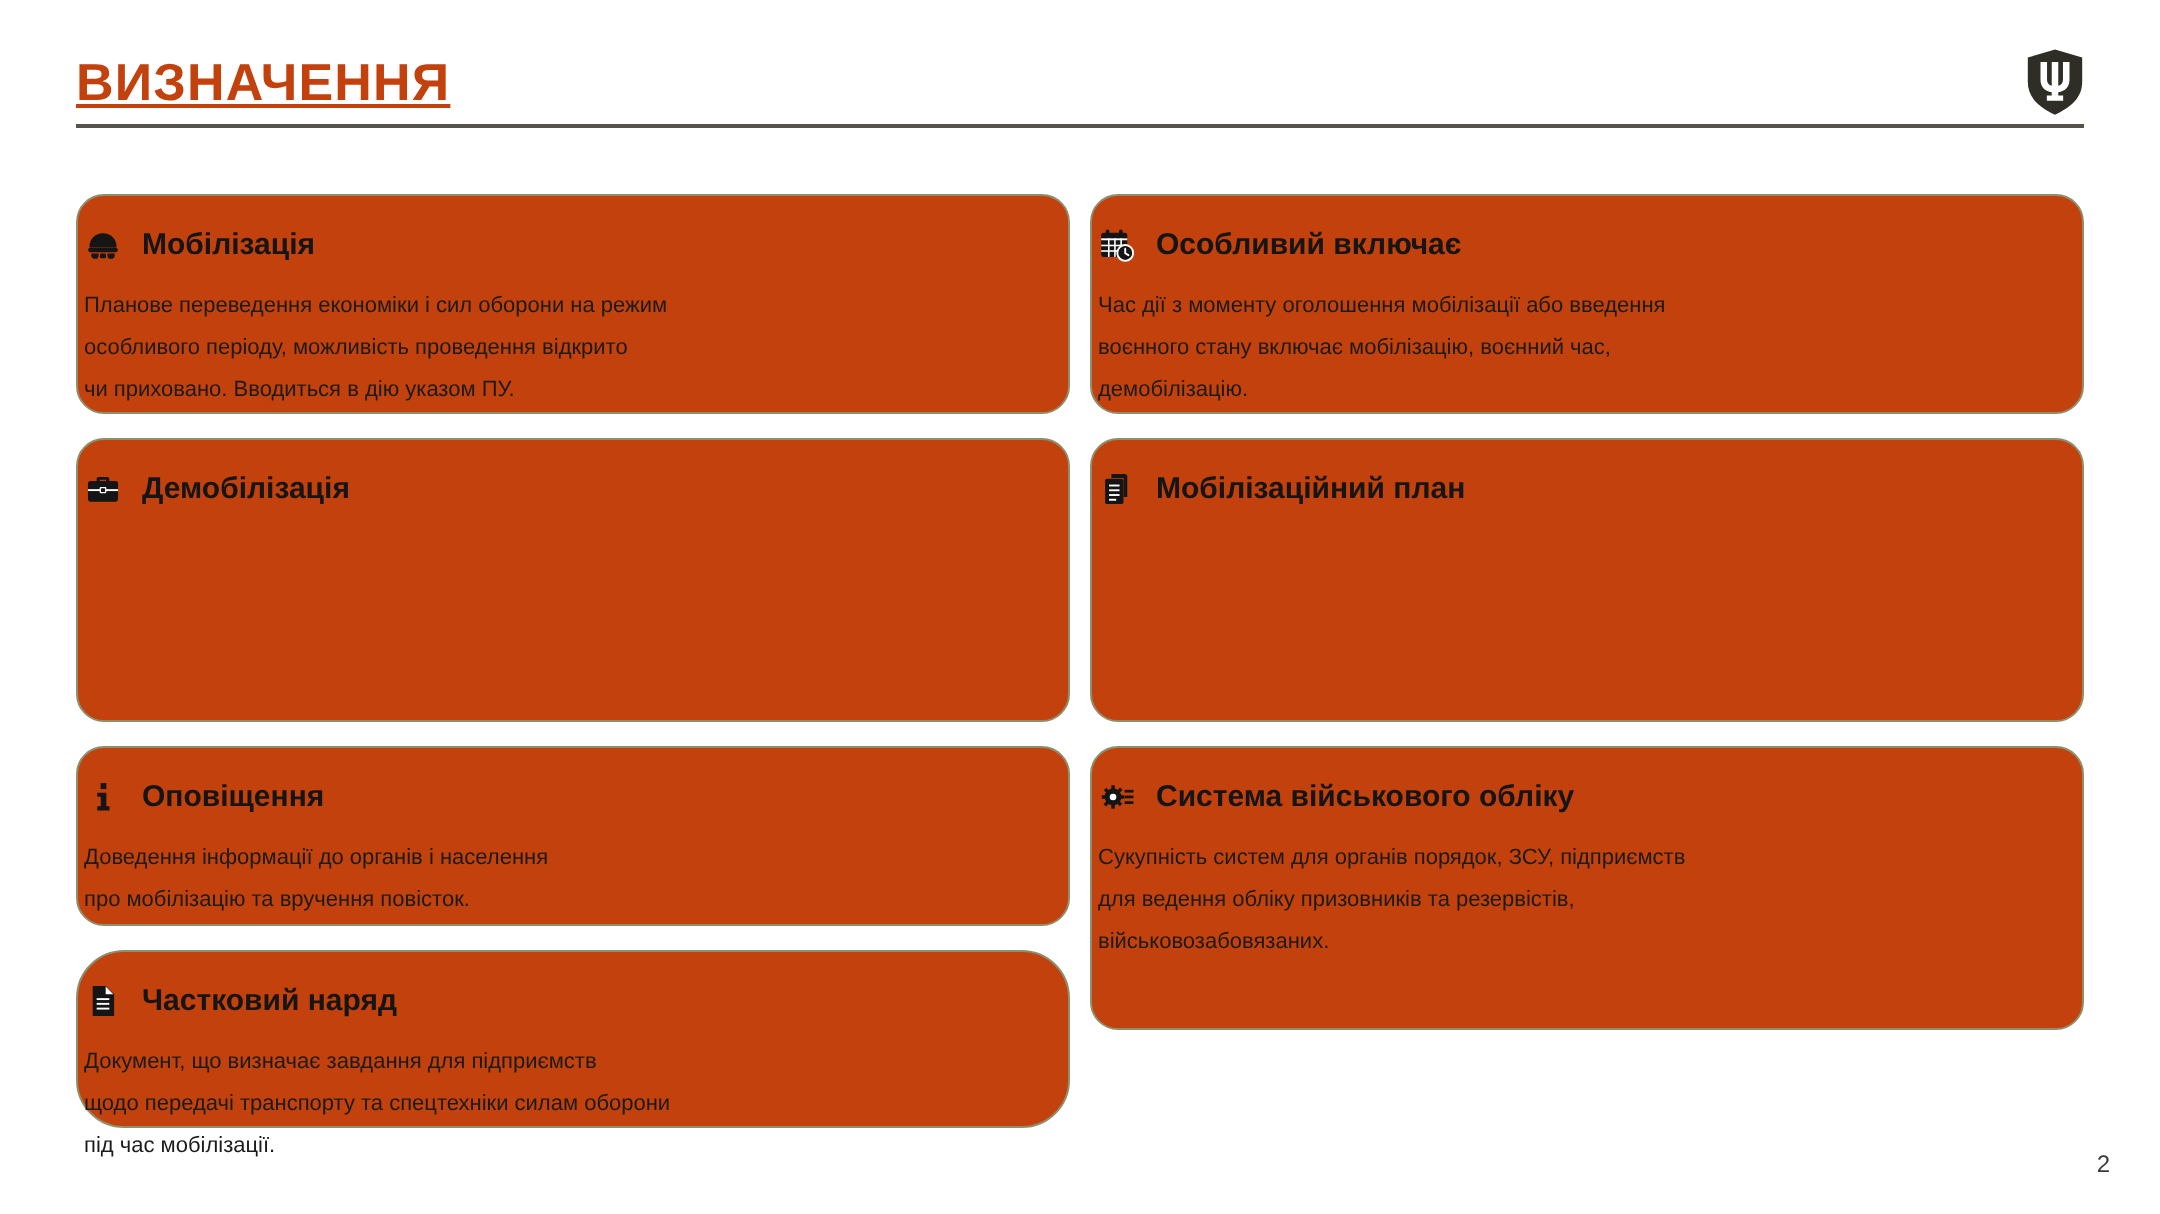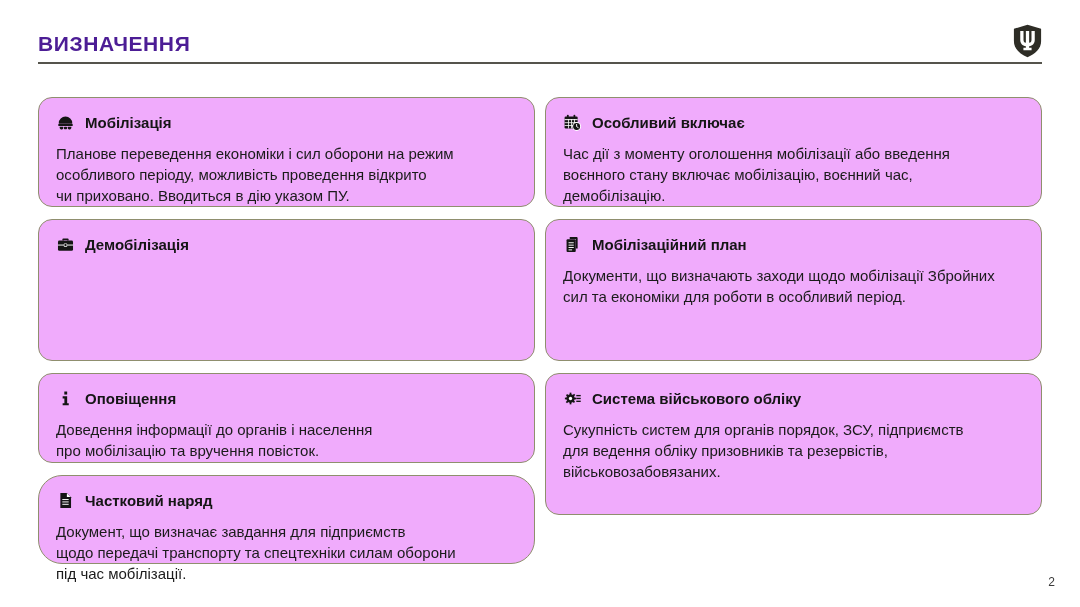--- a/index.html
+++ b/index.html
@@ -18,49 +18,50 @@
   .header {
     margin: 0 38px;
     padding-top: 22px;
     height: 40px;
     border-bottom: 2px solid #55544c;
     display: flex;
     justify-content: space-between;
     align-items: flex-end;
   }
   .page-title {
-    font-size: 21px;
+    font-size: 26px;
     font-weight: 800;
     letter-spacing: 0.6px;
-    color: #4c1d95;
+    color: #c2410c;
     line-height: 1;
     padding-bottom: 8px;
+    text-decoration: underline;
   }
   .logo {
     width: 29px;
     height: 36px;
     margin-bottom: 3px;
   }
   .content {
     margin: 33px 38px 0 38px;
     display: flex;
     gap: 10px;
   }
   .col {
     width: 497px;
     display: flex;
     flex-direction: column;
     gap: 12px;
   }
   .card {
     box-sizing: border-box;
-    background: #f0abfc;
+    background: #c2410c;
     border: 1.5px solid #8f8f6e;
     border-radius: 14px;
-    padding: 15px 17px;
+    padding: 15px 3px;
   }
   .card-h1 { height: 110px; }
   .card-h2 { height: 142px; }
   .card-h3 { height: 90px; }
   .card-h4 { height: 89px; border-radius: 24px; }
   .card-head {
     display: flex;
     align-items: center;
     gap: 10px;
   }
@@ -69,21 +70,21 @@
     height: 19px;
     flex: 0 0 auto;
   }
   .card-title {
     font-size: 15px;
     font-weight: 700;
     color: #151515;
   }
   .card-body {
     margin-top: 11px;
-    font-size: 15px;
+    font-size: 11px;
     line-height: 21px;
     color: #1b1b1b;
     white-space: pre-line;
   }
   .page-number {
     position: absolute;
     right: 25px;
     bottom: 18px;
     font-size: 12px;
     color: #3a3a3a;
@@ -207,22 +208,20 @@
               <path d="M8.5 2.5H17c.8 0 1.5.7 1.5 1.5v13h-2.3V5H8.5z"></path>
               <rect x="4.5" y="5.5" width="11.6" height="16" rx="1.2"></rect>
               <rect x="7" y="9.2" width="6.6" height="1.2" fill="#ffffff"></rect>
               <rect x="7" y="12.2" width="6.6" height="1.2" fill="#ffffff"></rect>
               <rect x="7" y="15.2" width="6.6" height="1.2" fill="#ffffff"></rect>
               <rect x="7" y="18.2" width="4.5" height="1.2" fill="#ffffff"></rect>
             </g>
           </svg>
           <div class="card-title">Мобілізаційний план</div>
         </div>
-        <div class="card-body">Документи, що визначають заходи щодо мобілізації Збройних
-сил та економіки для роботи в особливий період.</div>
       </div>
 
       <div class="card card-h2">
         <div class="card-head">
           <svg class="card-icon" viewBox="0 0 24 24" aria-hidden="true">
             <g fill="#151515">
               <g>
                 <rect x="8.4" y="4.6" width="2.2" height="3.2"></rect>
                 <rect x="8.4" y="16.2" width="2.2" height="3.2"></rect>
                 <rect x="2.4" y="10.9" width="3.2" height="2.2"></rect>

